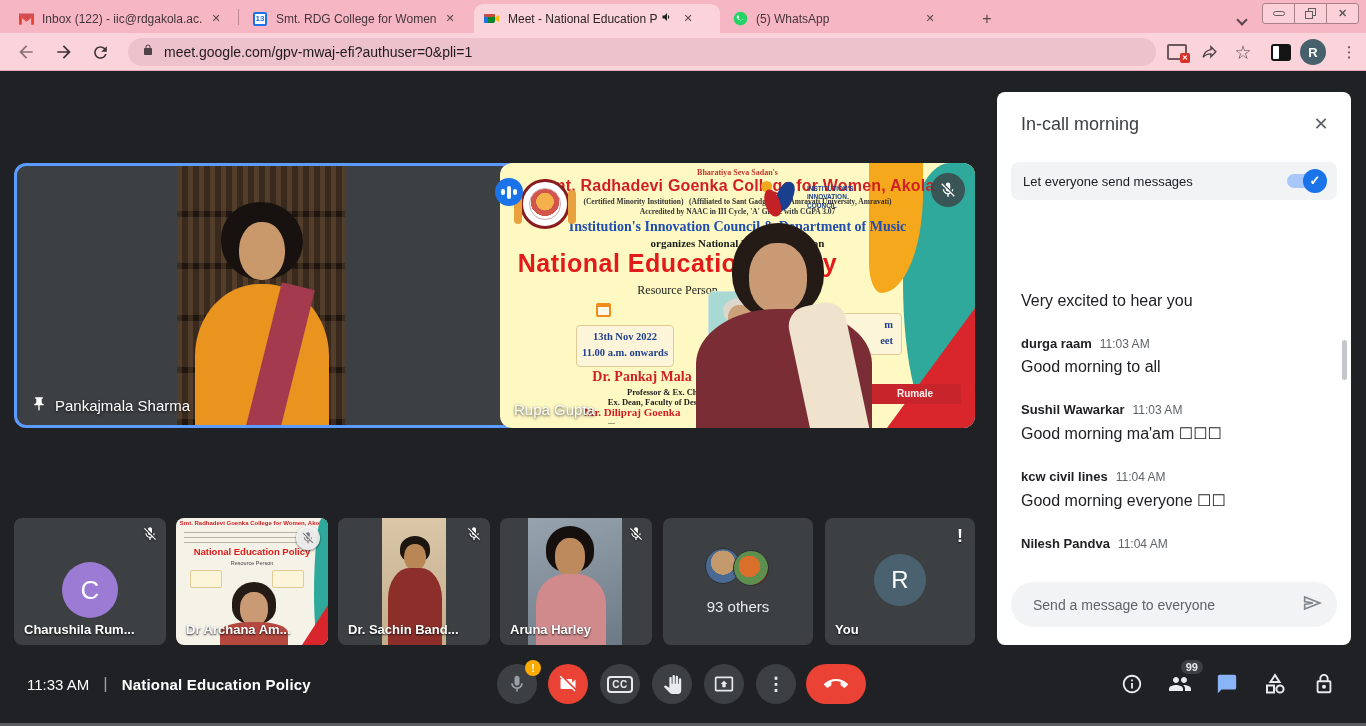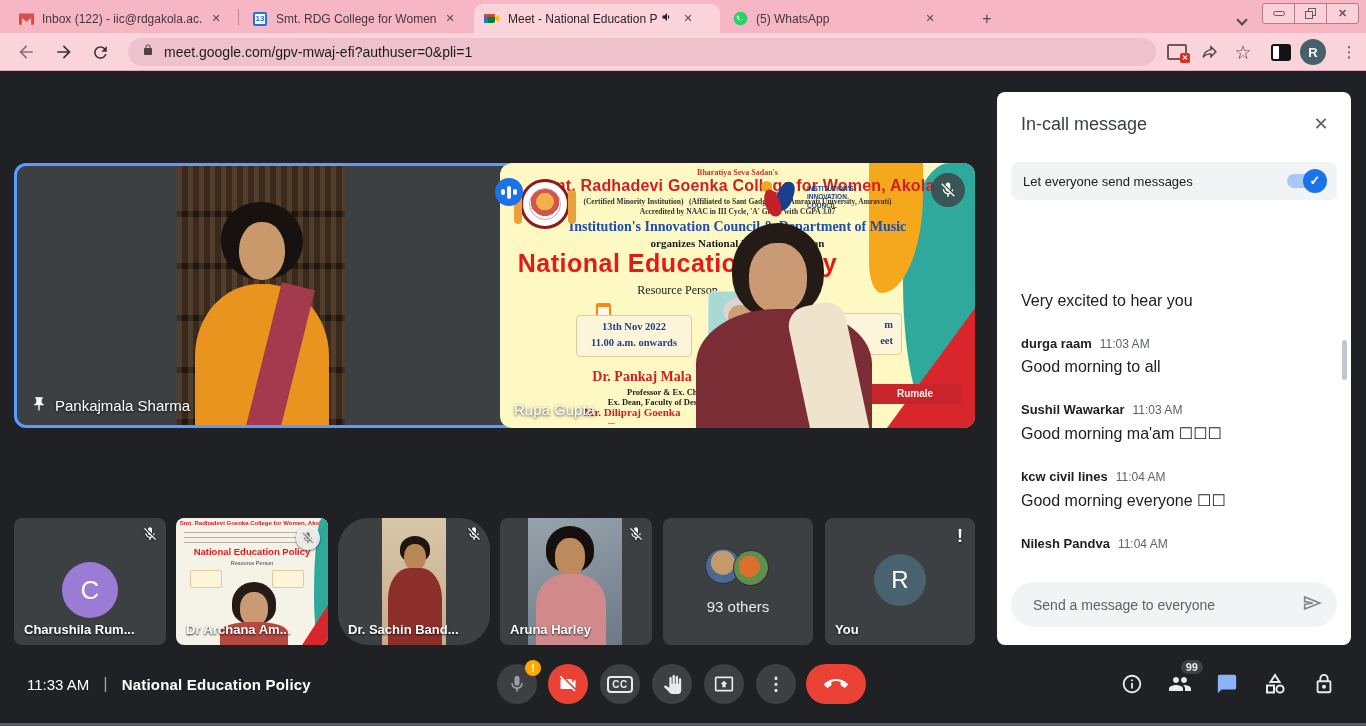--- a/index.html
+++ b/index.html
@@ -307,21 +307,21 @@
               <span class="y1"></span>
               <span class="b1"></span>
               <span class="r1"></span>
             </span>
           <span class="iic-text">INSTITUTION'S INNOVATION COUNCIL</span>
         </div>
 
         <div class="p-cal" style="left:96px;top:140px;">
             <i></i>
           </div>
-        <div class="p-box" style="left:76px;top:152px;width:116px;height:42px;">
+        <div class="p-box" style="left:76px;top:162px;width:98px;height:42px;">
           <div>13th Nov 2022</div>
           <div>11.00 a.m. onwards</div>
         </div>
         <div class="p-box" style="left:288px;top:150px;width:114px;height:42px;text-align:right;padding-right:8px;">
           <div>m</div>
           <div>eet</div>
         </div>
 
         <div class="p-photo">
           <span class="ph-hair"></span>
@@ -377,21 +377,21 @@
       <div class="abs" style="left:64px;top:74px;width:28px;height:34px;background:#c99a73;border-radius:46%;"></div>
       <div class="abs" style="left:44px;top:104px;width:68px;height:23px;background:#b5483f;border-radius:45% 45% 0 0;"></div>
       <span class="mini-mute" style="width:24px;height:24px;border-radius:50%;background:rgba(255,255,255,.85);display:flex;align-items:center;justify-content:center;">
         <svg width="14" height="14" viewBox="0 0 24 24">
             <path d="M19 11h-1.7c0 .74-.16 1.43-.43 2.05l1.23 1.23c.56-.98.9-2.09.9-3.28zm-4.02.17c0-.06.02-.11.02-.17V5c0-1.66-1.34-3-3-3S9 3.34 9 5v.18l5.98 5.99zM4.27 3L3 4.27l6.01 6.01V11c0 1.66 1.33 3 2.99 3 .22 0 .44-.03.65-.08l1.66 1.66c-.71.33-1.5.52-2.31.52-2.76 0-5.3-2.1-5.3-5.1H5c0 3.41 2.72 6.23 6 6.72V21h2v-3.28c.91-.13 1.77-.45 2.54-.9L19.73 21 21 19.73 4.27 3z" fill="#777"></path>
           </svg>
       </span>
       <span class="tname">Dr Archana Am...</span>
     </div>
 
-    <div class="thumb" style="left:338px;border-radius:31px;">
+    <div class="thumb" style="left:338px;">
       <div class="abs" style="left:44px;top:0;width:64px;height:127px;background:linear-gradient(180deg,#d9c7a8,#c4ad8b);"></div>
       <div class="abs" style="left:62px;top:18px;width:30px;height:26px;background:#1d1510;border-radius:50% 50% 40% 40%;"></div>
       <div class="abs" style="left:66px;top:26px;width:22px;height:26px;background:#b98756;border-radius:46%;"></div>
       <div class="abs" style="left:50px;top:50px;width:54px;height:77px;background:#8c2f2b;border-radius:40% 40% 0 0;"></div>
       <span class="mini-mute">
         <svg width="16" height="16" viewBox="0 0 24 24">
             <path d="M19 11h-1.7c0 .74-.16 1.43-.43 2.05l1.23 1.23c.56-.98.9-2.09.9-3.28zm-4.02.17c0-.06.02-.11.02-.17V5c0-1.66-1.34-3-3-3S9 3.34 9 5v.18l5.98 5.99zM4.27 3L3 4.27l6.01 6.01V11c0 1.66 1.33 3 2.99 3 .22 0 .44-.03.65-.08l1.66 1.66c-.71.33-1.5.52-2.31.52-2.76 0-5.3-2.1-5.3-5.1H5c0 3.41 2.72 6.23 6 6.72V21h2v-3.28c.91-.13 1.77-.45 2.54-.9L19.73 21 21 19.73 4.27 3z" fill="#fff"></path>
           </svg>
       </span>
       <span class="tname">Dr. Sachin Band...</span>
@@ -416,21 +416,21 @@
       <div class="abs" style="left:0;right:0;top:80px;text-align:center;color:#e8eaed;font-size:15px;">93 others</div>
     </div>
 
     <div class="thumb" style="left:825px;width:150px;">
       <div class="avatar-circle" style="width:52px;height:52px;background:#4a626f;font-size:24px;top:36px;">R</div>
       <span class="warn-bang">!</span>
       <span class="tname">You</span>
     </div>
 
     <div class="chat">
-      <div class="chat-title">In-call message</div>
+      <div class="chat-title">In-call morning</div>
       <div class="chat-close">✕</div>
 
       <div class="chat-toggle">
         <span class="lbl">Let everyone send messages</span>
         <span class="tgl">
             <b>✓</b>
           </span>
       </div>
 
 

